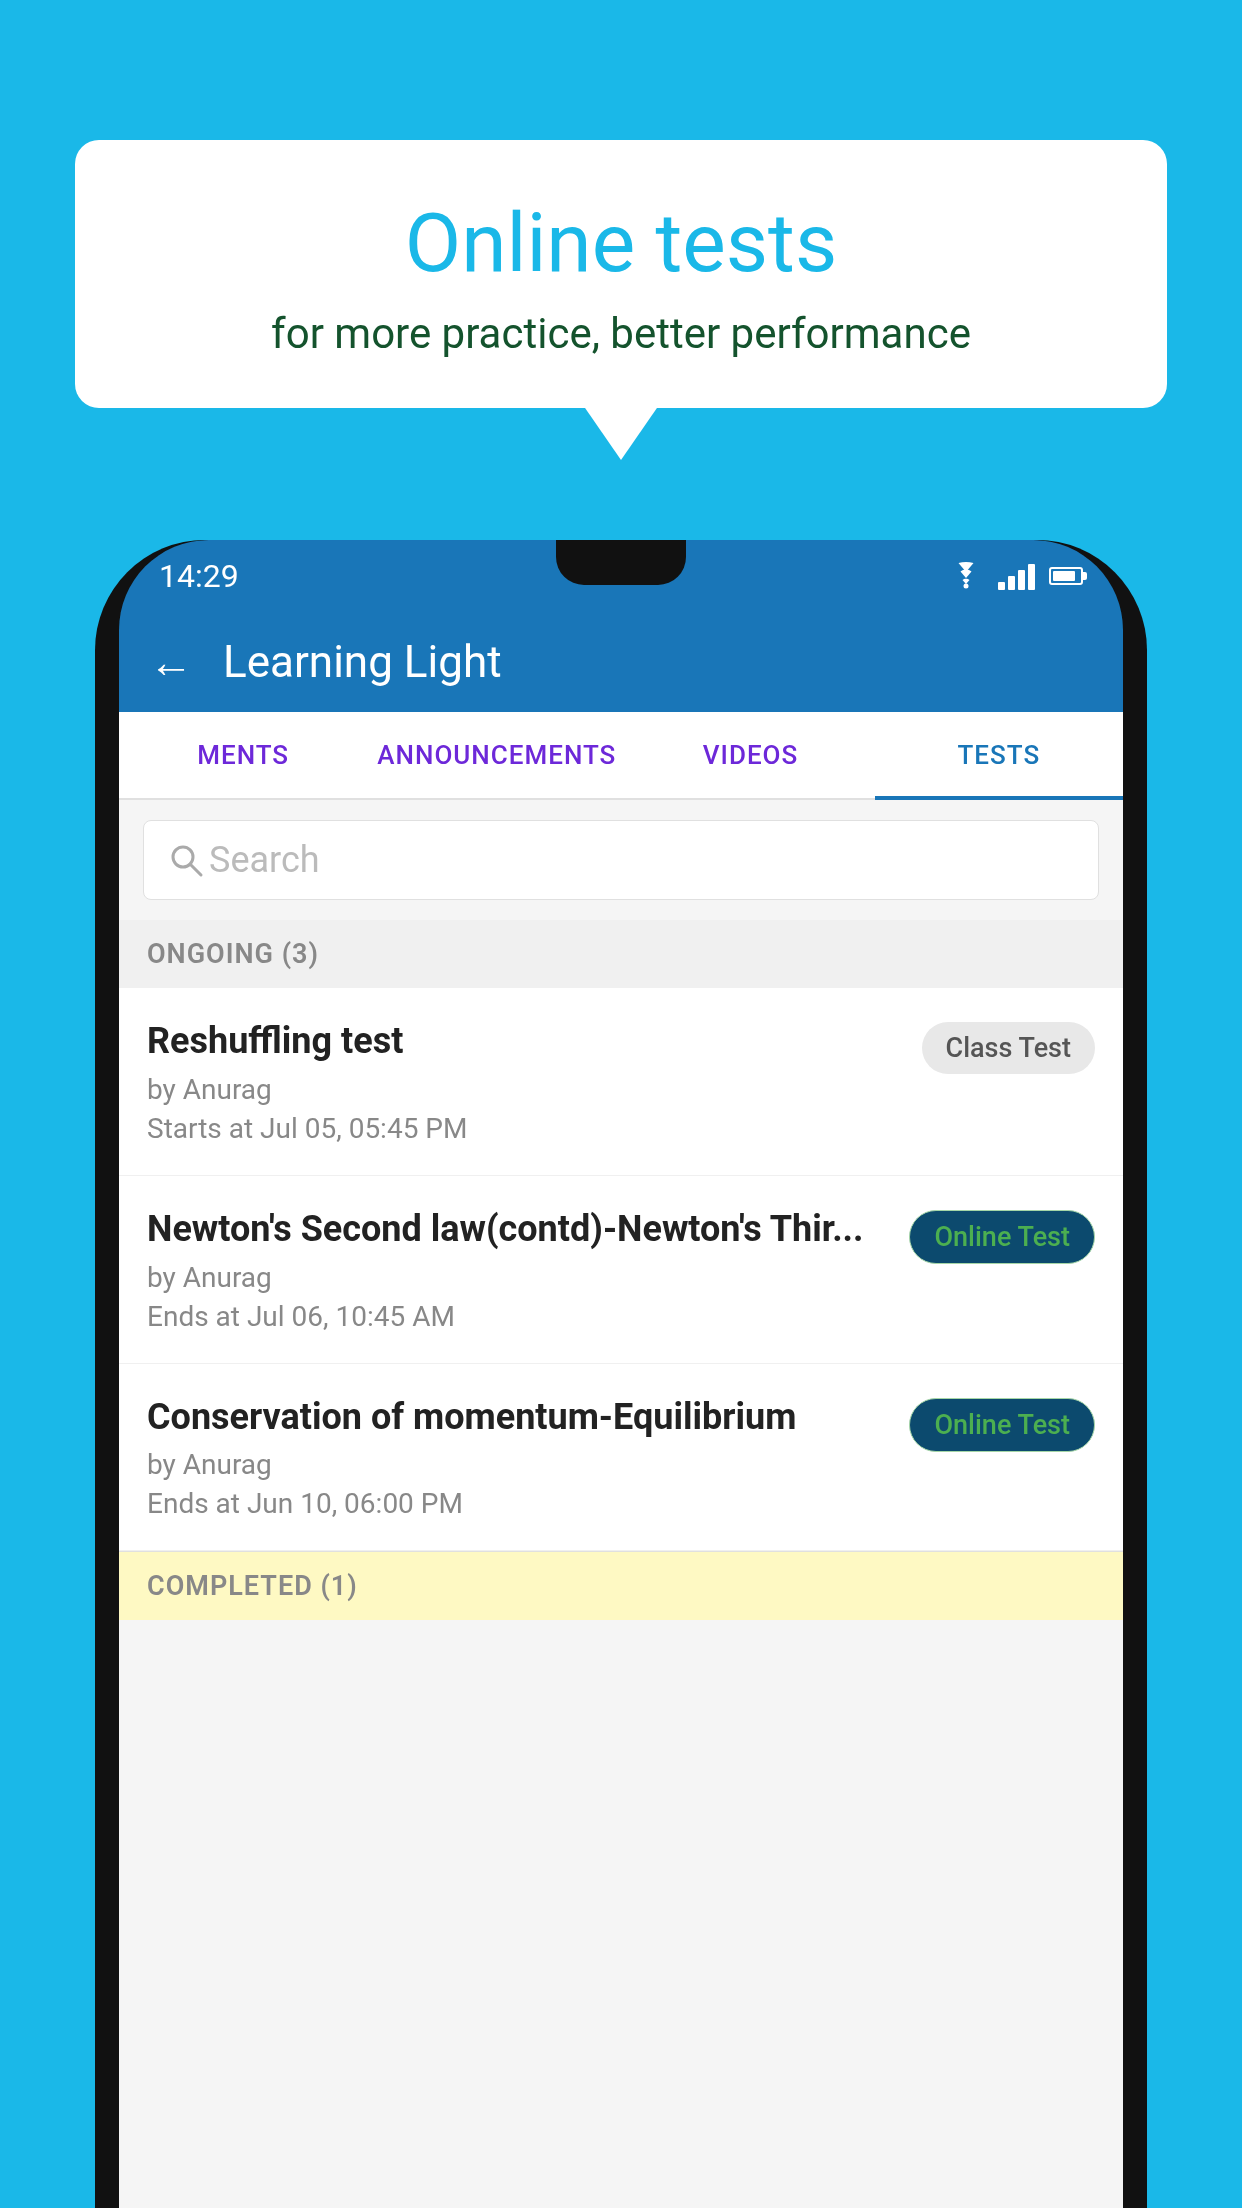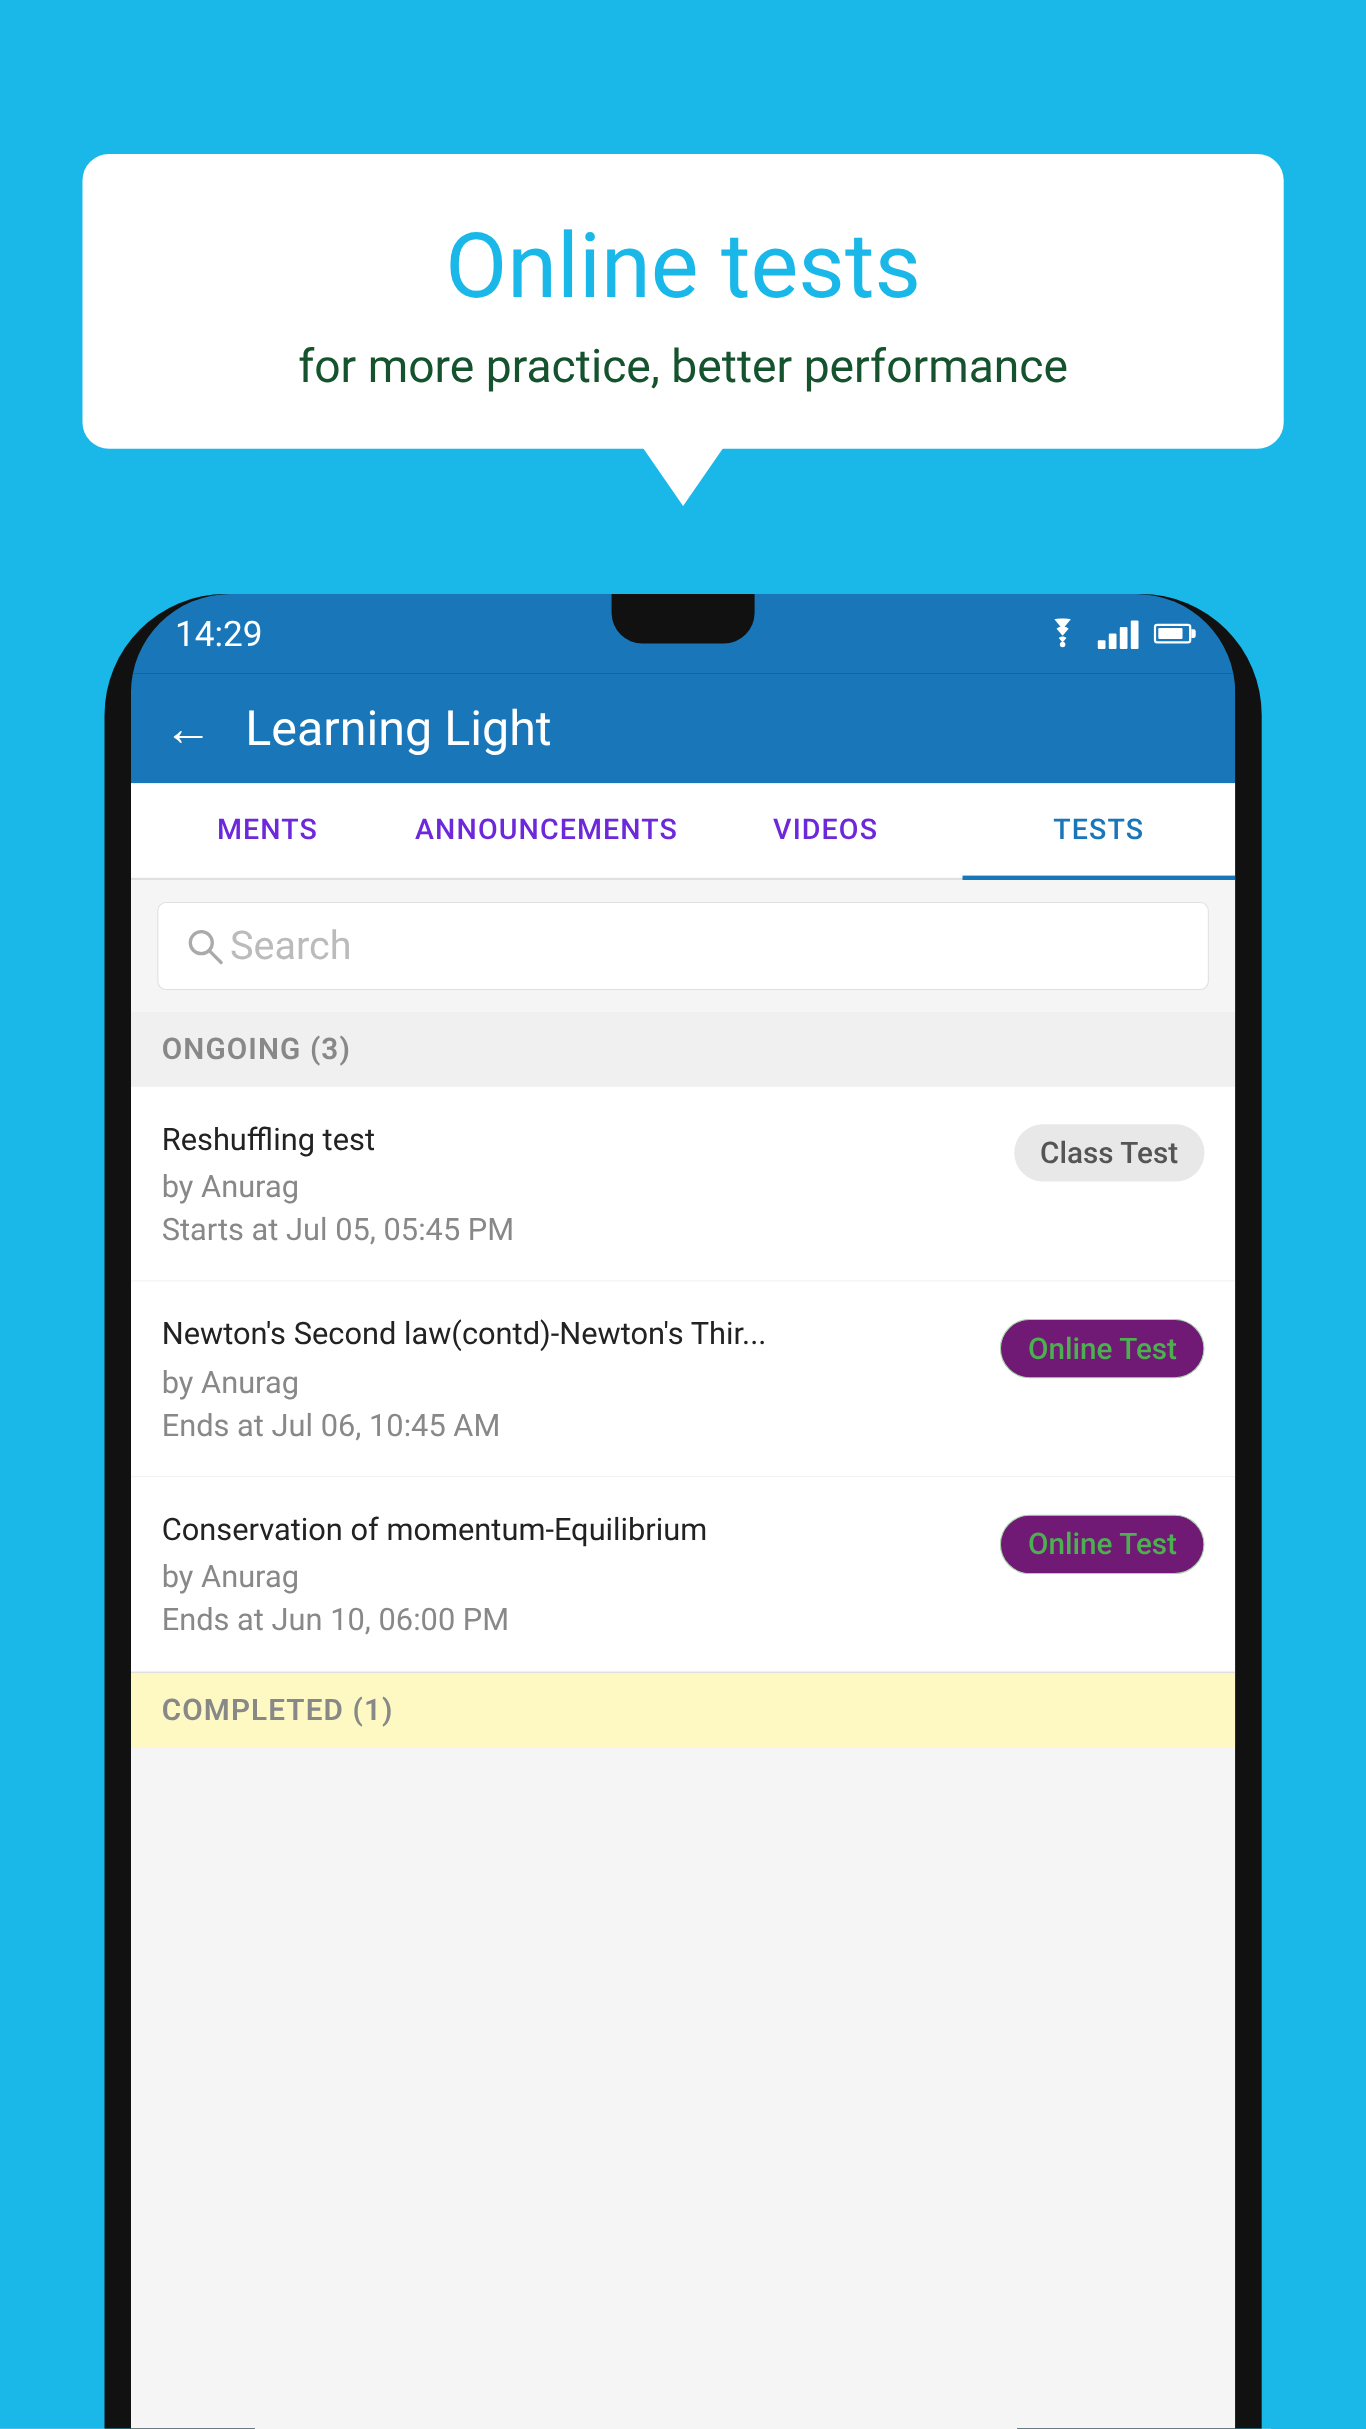--- a/index.html
+++ b/index.html
@@ -213,23 +213,23 @@
       align-items: flex-start;
       justify-content: space-between;
       gap: 20px;
     }
 
     .test-info {
       flex: 1;
     }
 
     .test-name {
-      font-size: 28px;
+      font-size: 36px;
       color: #222;
-      font-weight: 400;
+      font-weight: 700;
       margin-bottom: 8px;
       line-height: 1.3;
     }
 
     .test-by {
       font-size: 28px;
       color: #888;
       margin-bottom: 6px;
     }
 
@@ -246,21 +246,21 @@
       white-space: nowrap;
       margin-top: 4px;
     }
 
     .badge-class {
       background: #e8e8e8;
       color: #555;
     }
 
     .badge-online {
-      background: #701a75;
+      background: #0c4a6e;
       color: #4caf50;
       border: 1.5px solid #a5d6a7;
     }
 
     
     .screen-content {
       background: #f5f5f5;
       height: calc(100% - 172px);
       overflow: hidden;
     }

